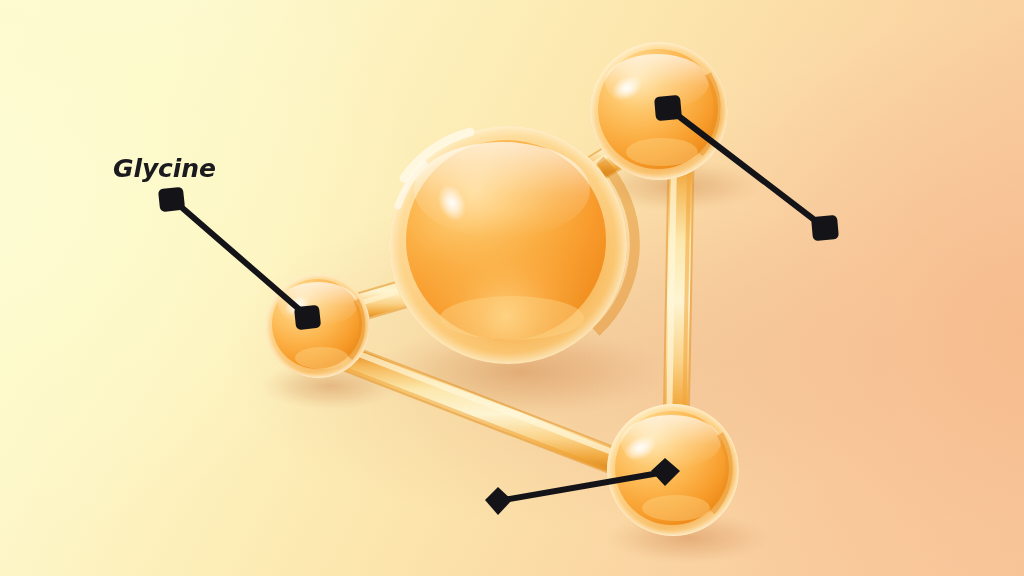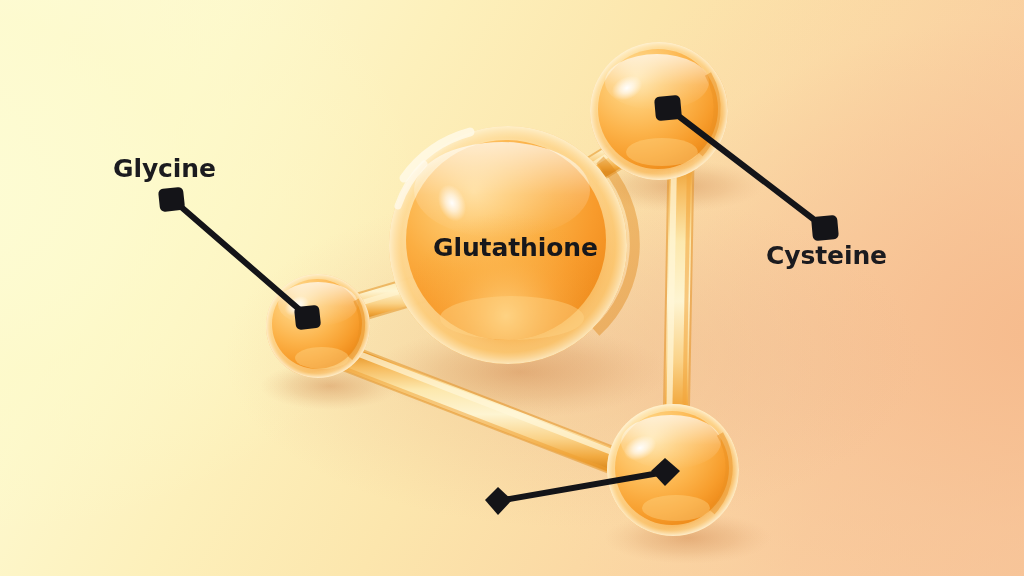--- a/index.html
+++ b/index.html
@@ -62,20 +62,21 @@
   }
 
   
   .mol-label {
     position: absolute;
     color: #1b1b1f;
     font-weight: 700;
     letter-spacing: -0.1px;
     white-space: nowrap;
     font-family: "DejaVu Sans", "Liberation Sans", sans-serif;
+    font-style: italic;
   }
   #label-glycine  { left: 113px; top: 154px; font-size: 25px; }
   #label-cysteine { left: 766px; top: 241px; font-size: 25px; }
   #label-glutamate{ left: 334px; top: 487px; font-size: 25px; }
   #label-core {
     position: absolute;
     left: 433px;
     top: 233px;
     font-size: 25px;
     font-weight: 700;
@@ -274,18 +275,16 @@
         <line x1="498" y1="501" x2="665" y2="472" stroke="#141418" stroke-width="6" stroke-linecap="round"></line>
         <path d="M 498 487 L 512 500 L 498 515 L 485 500 Z" fill="#141418"></path>
         <path d="M 665 458 L 680 471 L 665 486 L 651 471 Z" fill="#141418"></path>
       </g>
 
     </g>
   </svg>
 
   <div class="mol-label" id="label-glycine">Glycine</div>
 
-  <div class="mol-label" id="label-cysteine">Cysteine</div>
-
-
-  <div id="label-core">Glutathione</div>
+
+
 
 </div>
 
 </body></html>

